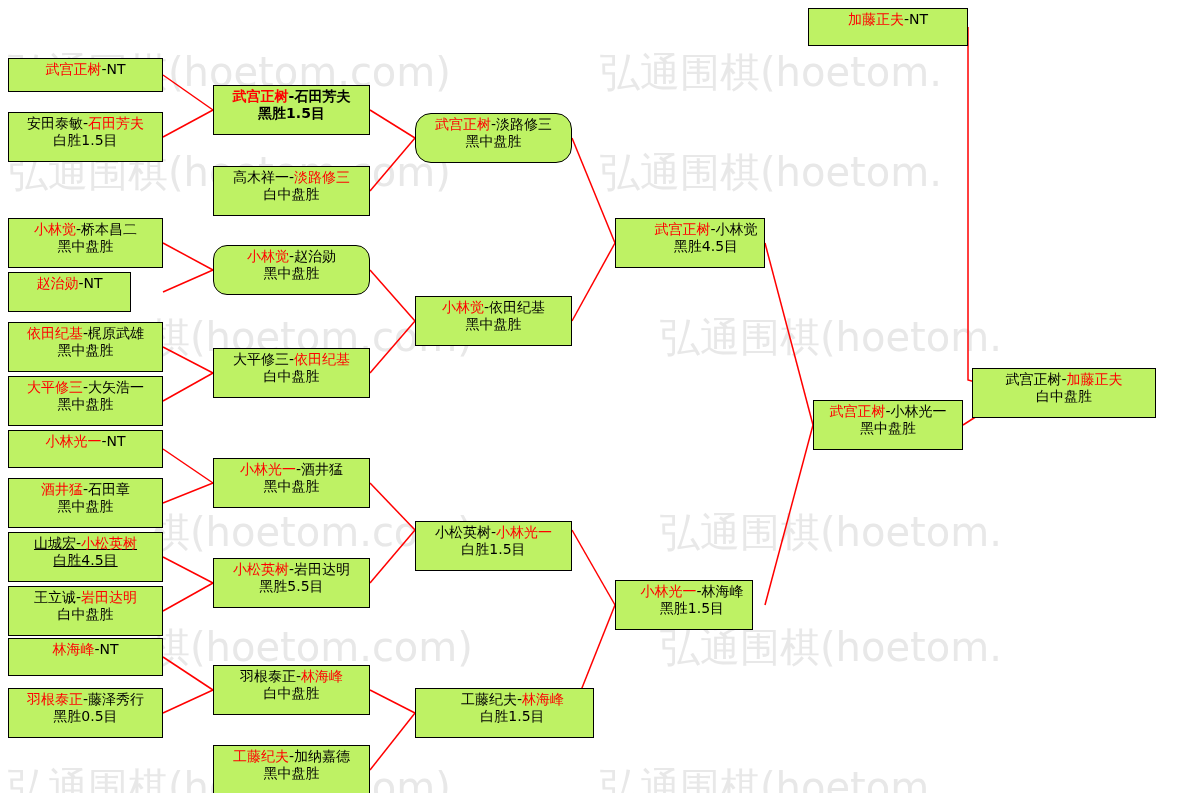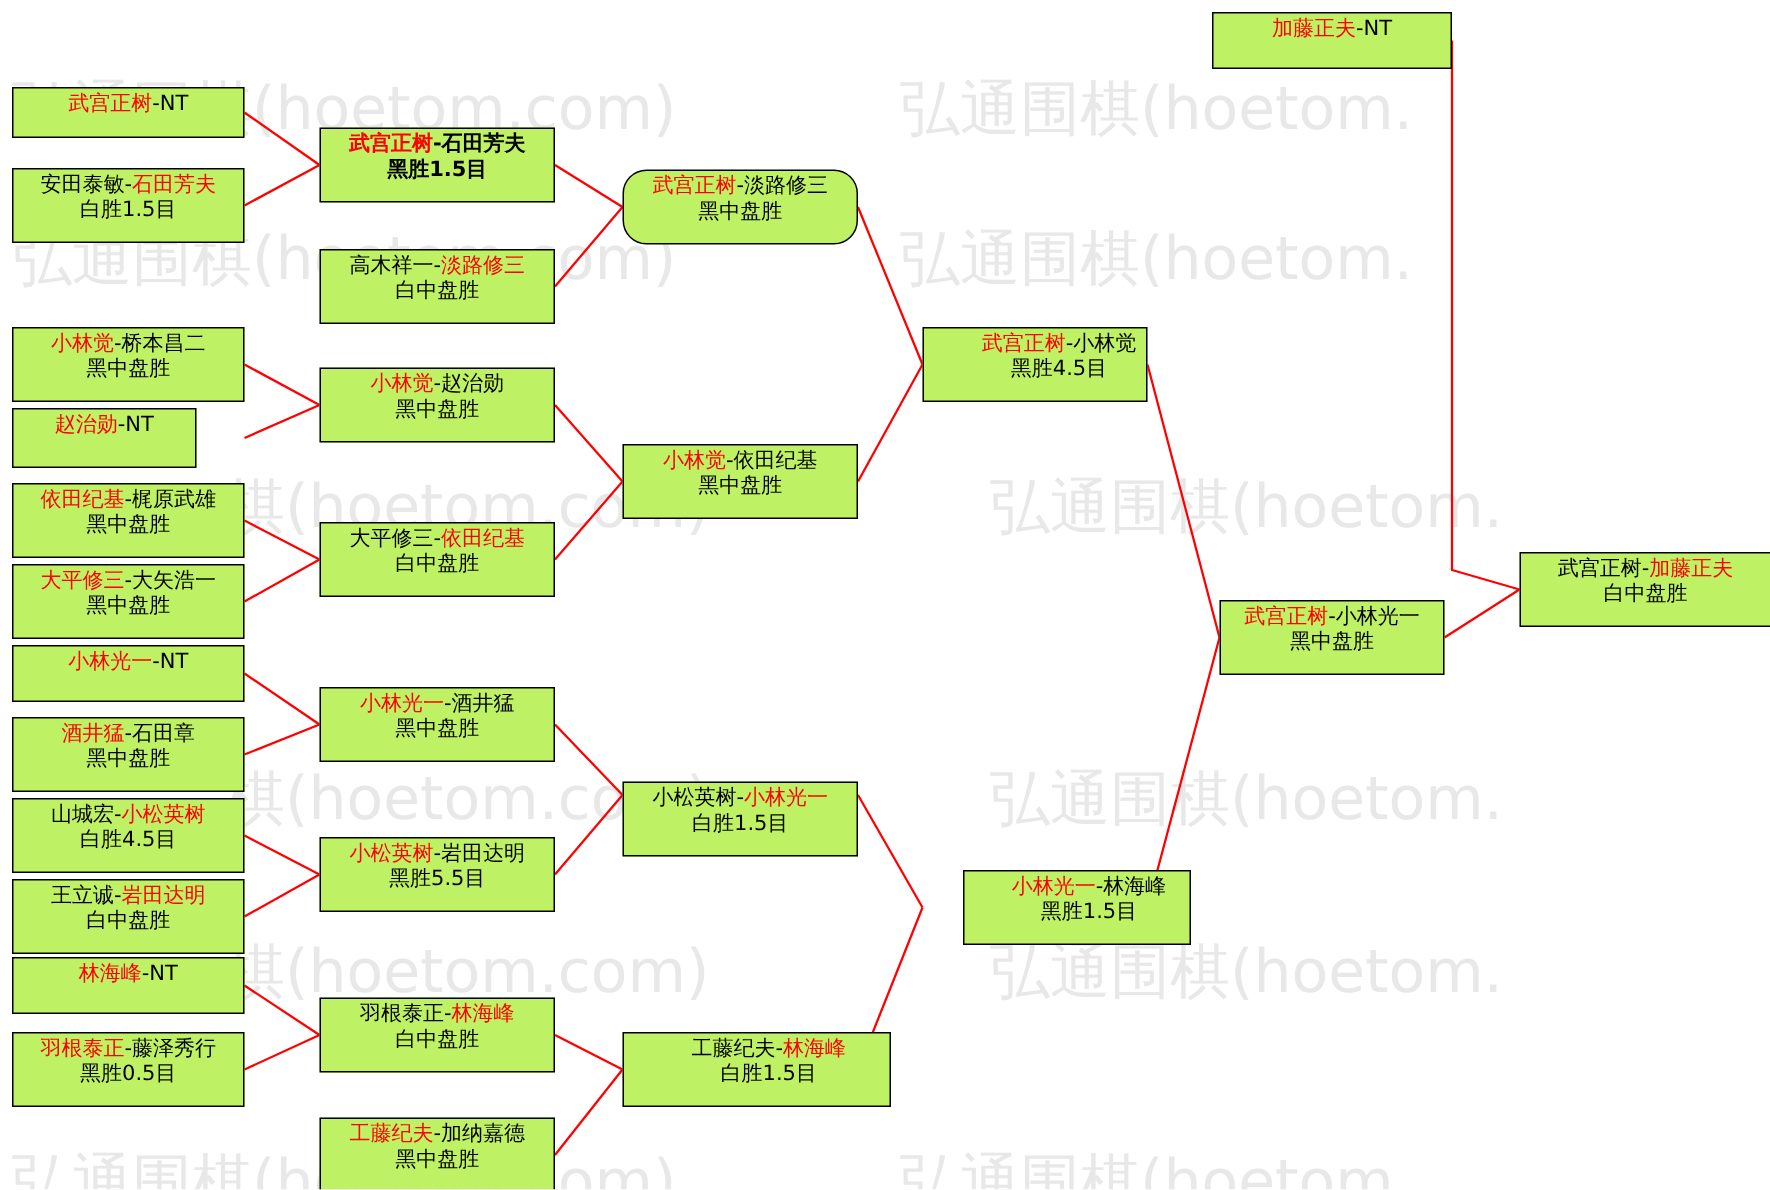--- a/index.html
+++ b/index.html
@@ -130,21 +130,21 @@
         <span class="ln"><span class="red">大平修三</span><span class="blk">-大矢浩一</span></span>
         <span class="ln"><span class="blk">黑中盘胜</span></span>
       </div>
       <div class="node" style="left: 8px; top: 430px; width: 155px; height: 38px;">
         <span class="ln"><span class="red">小林光一</span><span class="blk">-NT</span></span>
       </div>
       <div class="node" style="left: 8px; top: 478px; width: 155px; height: 50px;">
         <span class="ln"><span class="red">酒井猛</span><span class="blk">-石田章</span></span>
         <span class="ln"><span class="blk">黑中盘胜</span></span>
       </div>
-      <div class="node" style="left: 8px; top: 532px; width: 155px; height: 50px;">
+      <div class="node" style="left: 8px; top: 532px; width: 155px; height: 50px; text-decoration: underline;">
         <span class="ln"><span class="blk">山城宏-</span><span class="red">小松英树</span></span>
         <span class="ln"><span class="blk">白胜4.5目</span></span>
       </div>
       <div class="node" style="left: 8px; top: 586px; width: 155px; height: 50px;">
         <span class="ln"><span class="blk">王立诚-</span><span class="red">岩田达明</span></span>
         <span class="ln"><span class="blk">白中盘胜</span></span>
       </div>
       <div class="node" style="left: 8px; top: 638px; width: 155px; height: 38px;">
         <span class="ln"><span class="red">林海峰</span><span class="blk">-NT</span></span>
       </div>
@@ -153,21 +153,21 @@
         <span class="ln"><span class="blk">黑胜0.5目</span></span>
       </div>
       <div class="node" style="left: 213px; top: 85px; width: 157px; height: 50px; font-weight: bold;">
         <span class="ln"><span class="red">武宫正树</span><span class="blk">-石田芳夫</span></span>
         <span class="ln"><span class="blk">黑胜1.5目</span></span>
       </div>
       <div class="node" style="left: 213px; top: 166px; width: 157px; height: 50px;">
         <span class="ln"><span class="blk">高木祥一-</span><span class="red">淡路修三</span></span>
         <span class="ln"><span class="blk">白中盘胜</span></span>
       </div>
-      <div class="node" style="left: 213px; top: 245px; width: 157px; height: 50px;">
+      <div class="node" style="left: 213px; top: 245px; width: 157px; height: 50px; border-radius: 14px;">
         <span class="ln"><span class="red">小林觉</span><span class="blk">-赵治勋</span></span>
         <span class="ln"><span class="blk">黑中盘胜</span></span>
       </div>
       <div class="node" style="left: 213px; top: 348px; width: 157px; height: 50px;">
         <span class="ln"><span class="blk">大平修三-</span><span class="red">依田纪基</span></span>
         <span class="ln"><span class="blk">白中盘胜</span></span>
       </div>
       <div class="node" style="left: 213px; top: 458px; width: 157px; height: 50px;">
         <span class="ln"><span class="red">小林光一</span><span class="blk">-酒井猛</span></span>
         <span class="ln"><span class="blk">黑中盘胜</span></span>
@@ -197,30 +197,30 @@
         <span class="ln"><span class="blk">白胜1.5目</span></span>
       </div>
       <div class="node" style="left: 415px; top: 688px; width: 179px; height: 50px; padding-left: 16px;">
         <span class="ln"><span class="blk">工藤纪夫-</span><span class="red">林海峰</span></span>
         <span class="ln"><span class="blk">白胜1.5目</span></span>
       </div>
       <div class="node" style="left: 615px; top: 218px; width: 150px; height: 50px; padding-left: 32px;">
         <span class="ln"><span class="red">武宫正树</span><span class="blk">-小林觉</span></span>
         <span class="ln"><span class="blk">黑胜4.5目</span></span>
       </div>
-      <div class="node" style="left: 642px; top: 580px; width: 152px; height: 50px; padding-left: 16px;">
+      <div class="node" style="left: 615px; top: 580px; width: 138px; height: 50px; padding-left: 16px;">
         <span class="ln"><span class="red">小林光一</span><span class="blk">-林海峰</span></span>
         <span class="ln"><span class="blk">黑胜1.5目</span></span>
       </div>
       <div class="node" style="left: 813px; top: 400px; width: 150px; height: 50px;">
         <span class="ln"><span class="red">武宫正树</span><span class="blk">-小林光一</span></span>
         <span class="ln"><span class="blk">黑中盘胜</span></span>
       </div>
       <div class="node" style="left: 808px; top: 8px; width: 160px; height: 38px;">
         <span class="ln"><span class="red">加藤正夫</span><span class="blk">-NT</span></span>
       </div>
-      <div class="node" style="left: 1013px; top: 368px; width: 168px; height: 50px;">
+      <div class="node" style="left: 972px; top: 368px; width: 184px; height: 50px;">
         <span class="ln"><span class="blk">武宫正树-</span><span class="red">加藤正夫</span></span>
         <span class="ln"><span class="blk">白中盘胜</span></span>
       </div>
     </div>
 
 </div>
 
 </body></html>

